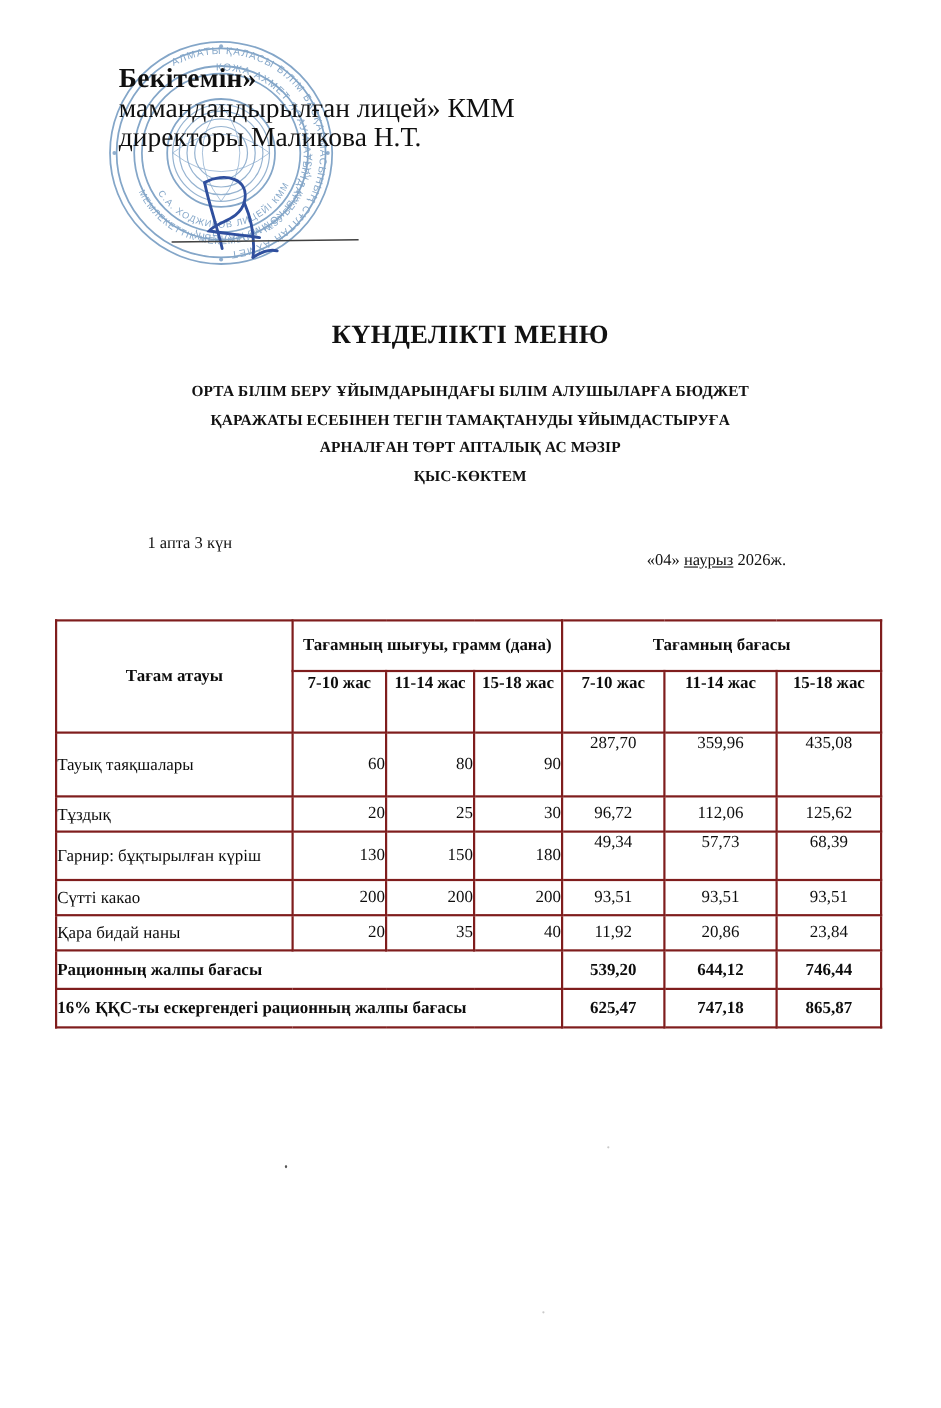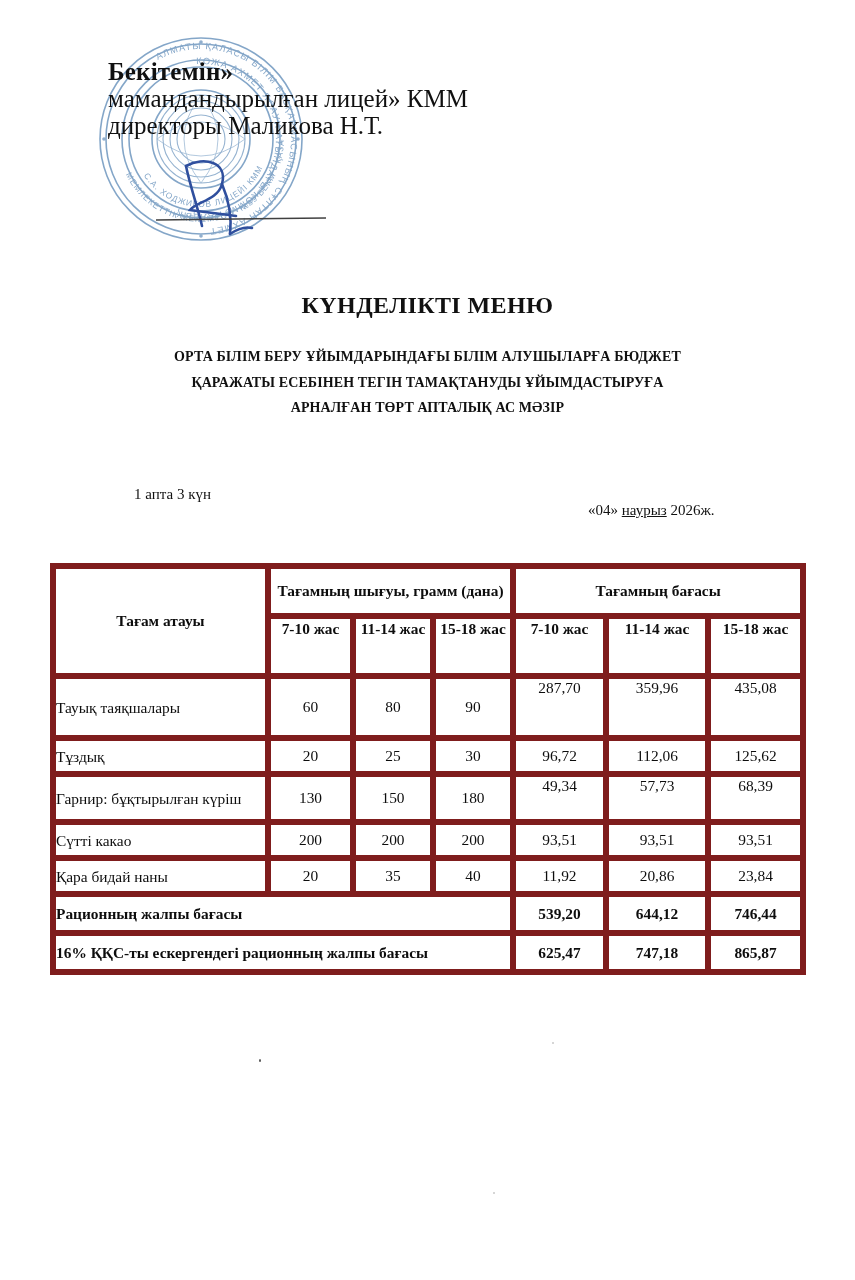--- a/index.html
+++ b/index.html
@@ -113,21 +113,21 @@
     left: 50px;
     top: 563px;
     width: 750px;
   }
   table.menu {
     border-collapse: collapse;
     width: 750px;
     table-layout: fixed;
   }
   table.menu th, table.menu td {
-    border: 6px solid #7f1d1d;
+    border: 2px solid #7f1d1d;
     font-size: 15.4px;
     color: #0d0d0d;
     padding: 0;
   }
   th.h-name {
     font-weight: bold;
     font-size: 16px;
     text-align: center;
     vertical-align: middle;
   }
@@ -147,21 +147,21 @@
     height: 54px;
     line-height: 20px;
   }
   td.c-name {
     text-align: left;
     padding: 2px 0 2px 9px;
     vertical-align: middle;
     line-height: 21px;
   }
   td.c-gram {
-    text-align: center;
+    text-align: right;
     vertical-align: middle;
   }
   td.c-price {
     text-align: center;
     vertical-align: top;
     padding-top: 4px;
   }
   td.c-price.mid { vertical-align: middle; padding-top: 0; }
   tr.r-tall td { height: 56px; }
   tr.r-norm td { height: 30px; }
@@ -247,20 +247,21 @@
     <div class="approval-line">мамандандырылған лицей» КММ</div>
     <div class="approval-line">директоры Маликова Н.Т.</div>
   </div>
 
   <div class="doc-title">КҮНДЕЛІКТІ МЕНЮ</div>
 
   <div class="subtitle">
     <div>ОРТА БІЛІМ БЕРУ ҰЙЫМДАРЫНДАҒЫ БІЛІМ АЛУШЫЛАРҒА БЮДЖЕТ</div>
     <div>ҚАРАЖАТЫ ЕСЕБІНЕН ТЕГІН ТАМАҚТАНУДЫ ҰЙЫМДАСТЫРУҒА</div>
     <div>АРНАЛҒАН ТӨРТ АПТАЛЫҚ  АС МӘЗІР</div>
+    <div>ҚЫС-КӨКТЕМ</div>
   </div>
 
   <div class="meta-row">
     <span class="meta-week">1 апта 3 күн</span>
     <span class="meta-date"><span>«04»</span> <span class="u">наурыз</span> <span>2026ж.</span></span>
   </div>
 
   <div class="menu-table-wrap">
     <table class="menu">
       <colgroup>

